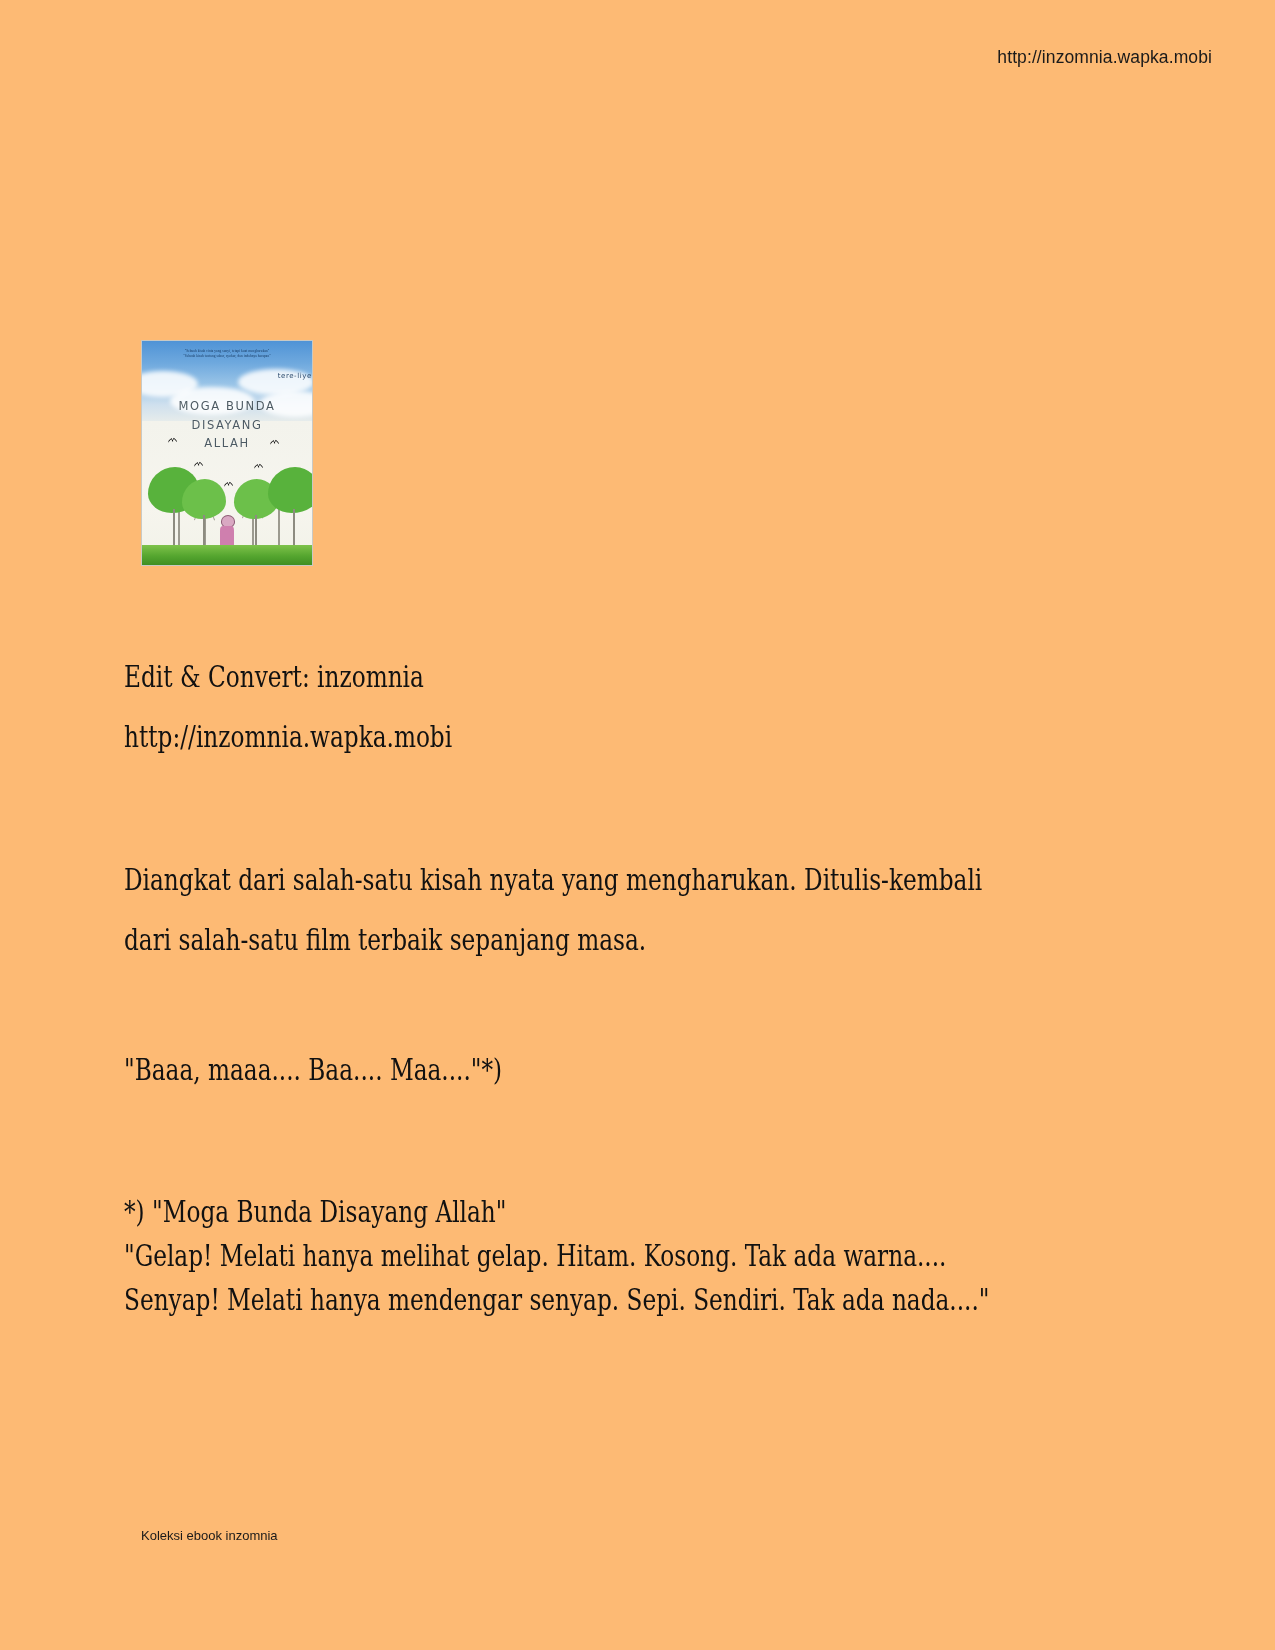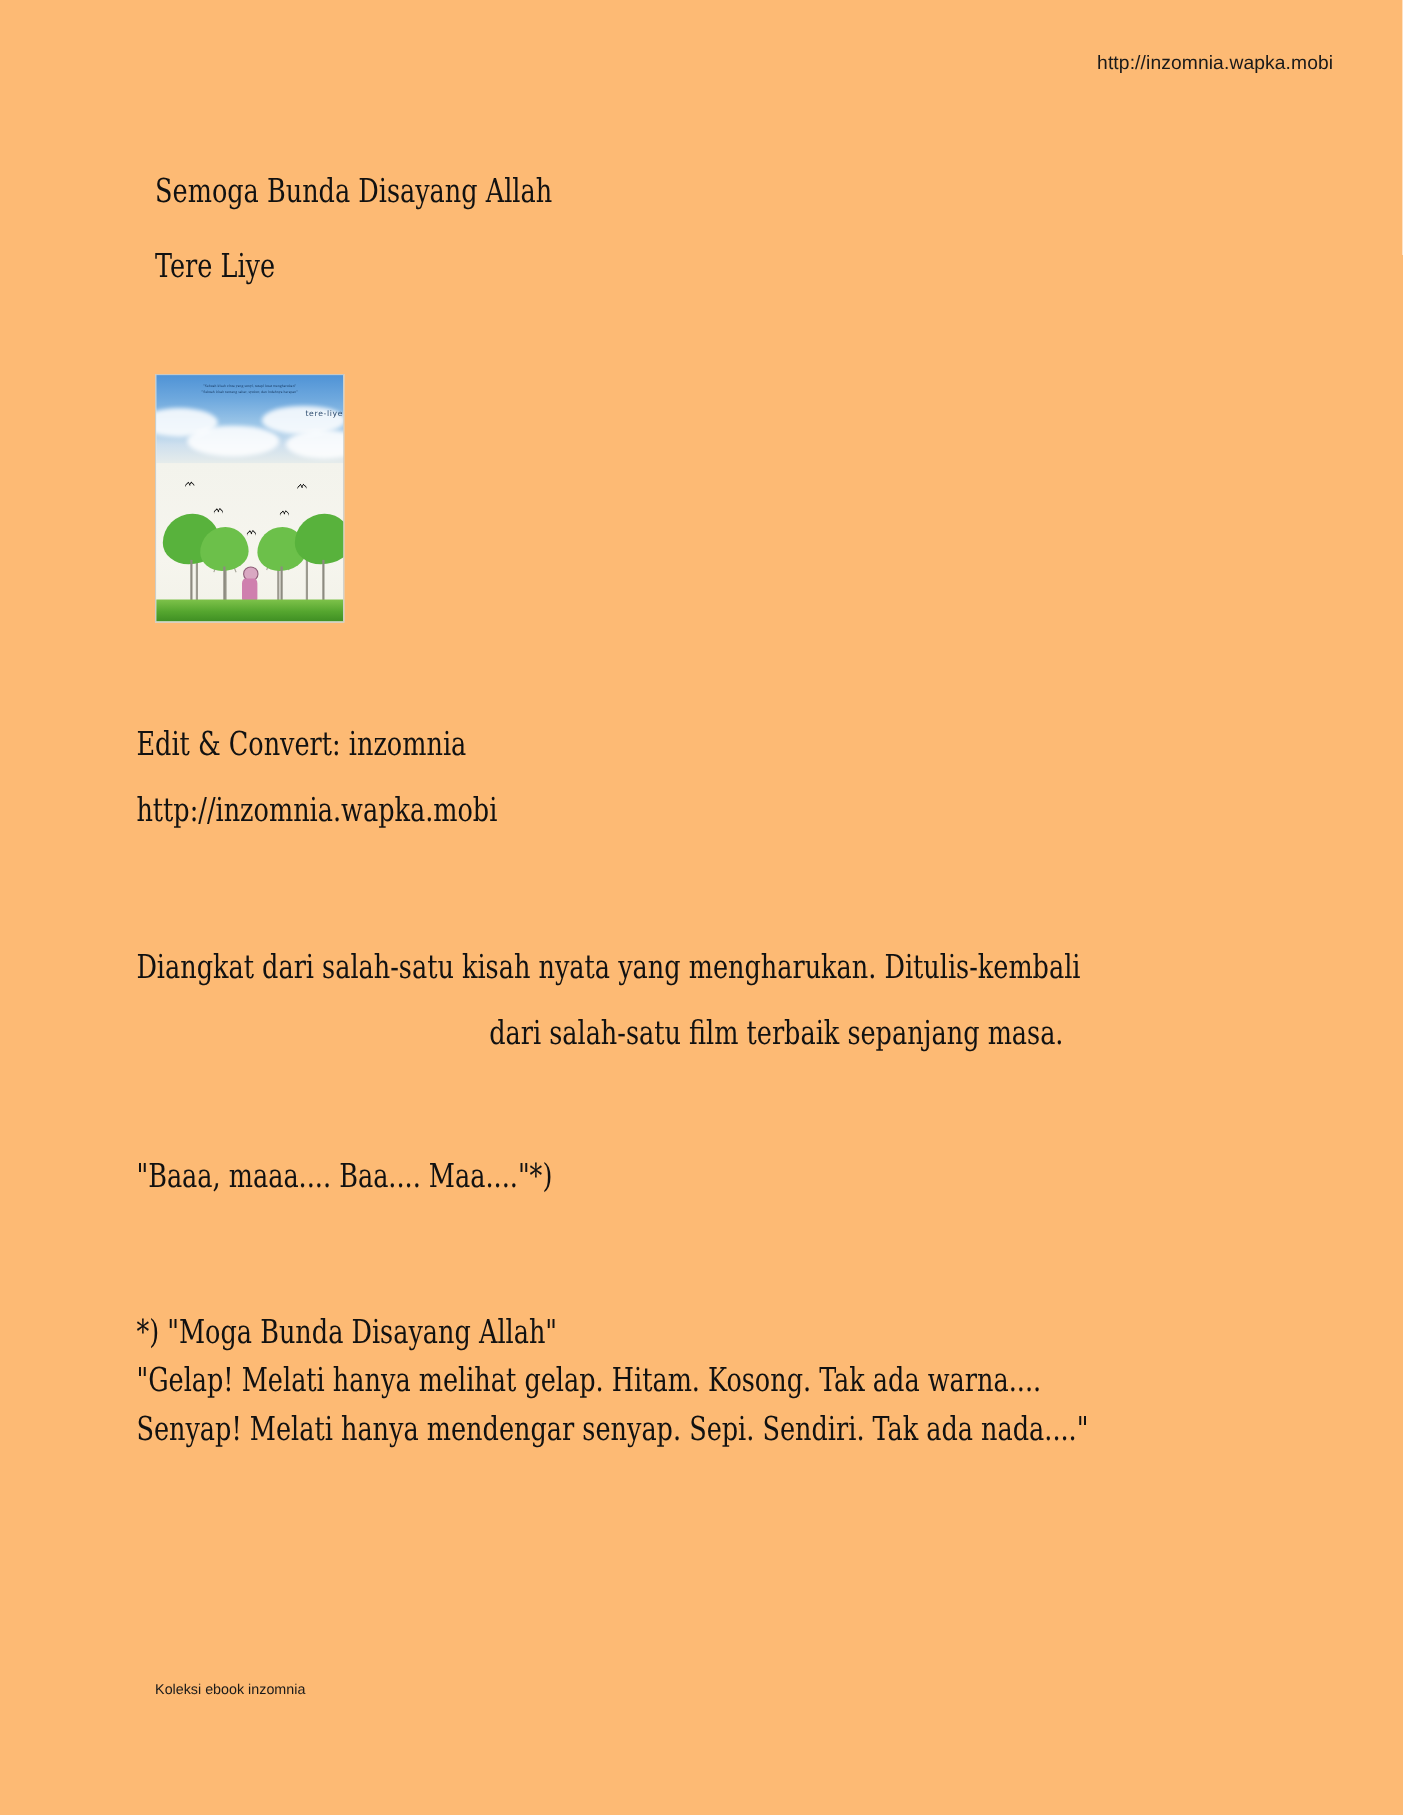--- a/index.html
+++ b/index.html
@@ -245,41 +245,42 @@
     white-space: nowrap;
   }
 </style>
 </head>
 <body>
 
 <div class="page">
 
   <div class="running-header">http://inzomnia.wapka.mobi</div>
 
-  <div class="content">
-    <div class="doc-line title-line">Semoga Bunda Disayang Allah</div>
-    <div class="doc-line author-line">Tere Liye</div>
-  </div>
 
   <div class="cover-wrap">
     <div class="cover">
       <div class="cover-sky"></div>
       <div class="cover-cloud" style="left:-14px;  top:30px; width:70px;  height:26px;"></div>
       <div class="cover-cloud" style="left:28px;  top:46px; width:84px;  height:28px;"></div>
       <div class="cover-cloud" style="left:96px;  top:28px; width:76px;  height:26px;"></div>
       <div class="cover-cloud" style="left:118px; top:50px; width:70px;  height:26px;"></div>
       <div class="cover-body"></div>
 
       <div class="cover-blurb">
         <div>"Sebuah kisah cinta yang sunyi, tetapi kuat mengharukan"</div>
         <div>"Sebuah kisah tentang sabar, syukur, dan indahnya harapan"</div>
       </div>
 
       <div class="cover-author">tere-liye</div>
 
+      <div class="cover-title">
+        <span>MOGA BUNDA</span>
+        <span>DISAYANG</span>
+        <span>ALLAH</span>
+      </div>
 
       <div class="bird" style="left:26px;  top:96px;"></div>
       <div class="bird" style="left:128px; top:98px;"></div>
       <div class="bird" style="left:52px;  top:120px;"></div>
       <div class="bird" style="left:112px; top:122px;"></div>
       <div class="bird" style="left:82px;  top:140px;"></div>
 
       <div class="bare-tree" style="left:36px;  height:64px;"></div>
       <div class="bare-tree" style="left:62px;  height:54px;"></div>
       <div class="bare-tree" style="left:110px; height:56px;"></div>
@@ -310,21 +311,21 @@
       <div class="cover-grass"></div>
     </div>
   </div>
 
   <div class="block" style="top:662px;">
     <div class="doc-line">Edit &amp; Convert: inzomnia</div>
     <div class="gap"></div>
     <div class="doc-line">http://inzomnia.wapka.mobi</div>
   </div>
 
-  <div class="block" style="top:865px;text-align:right;">
+  <div class="block" style="top:865px;">
     <div class="doc-line">Diangkat dari salah-satu kisah nyata yang mengharukan. Ditulis-kembali</div>
     <div class="gap"></div>
     <div class="doc-line">dari salah-satu film terbaik sepanjang masa.</div>
   </div>
 
   <div class="block" style="top:1055px;">
     <div class="doc-line">"Baaa, maaa.... Baa.... Maa...."*)</div>
   </div>
 
   <div class="block" style="top:1197px;">

